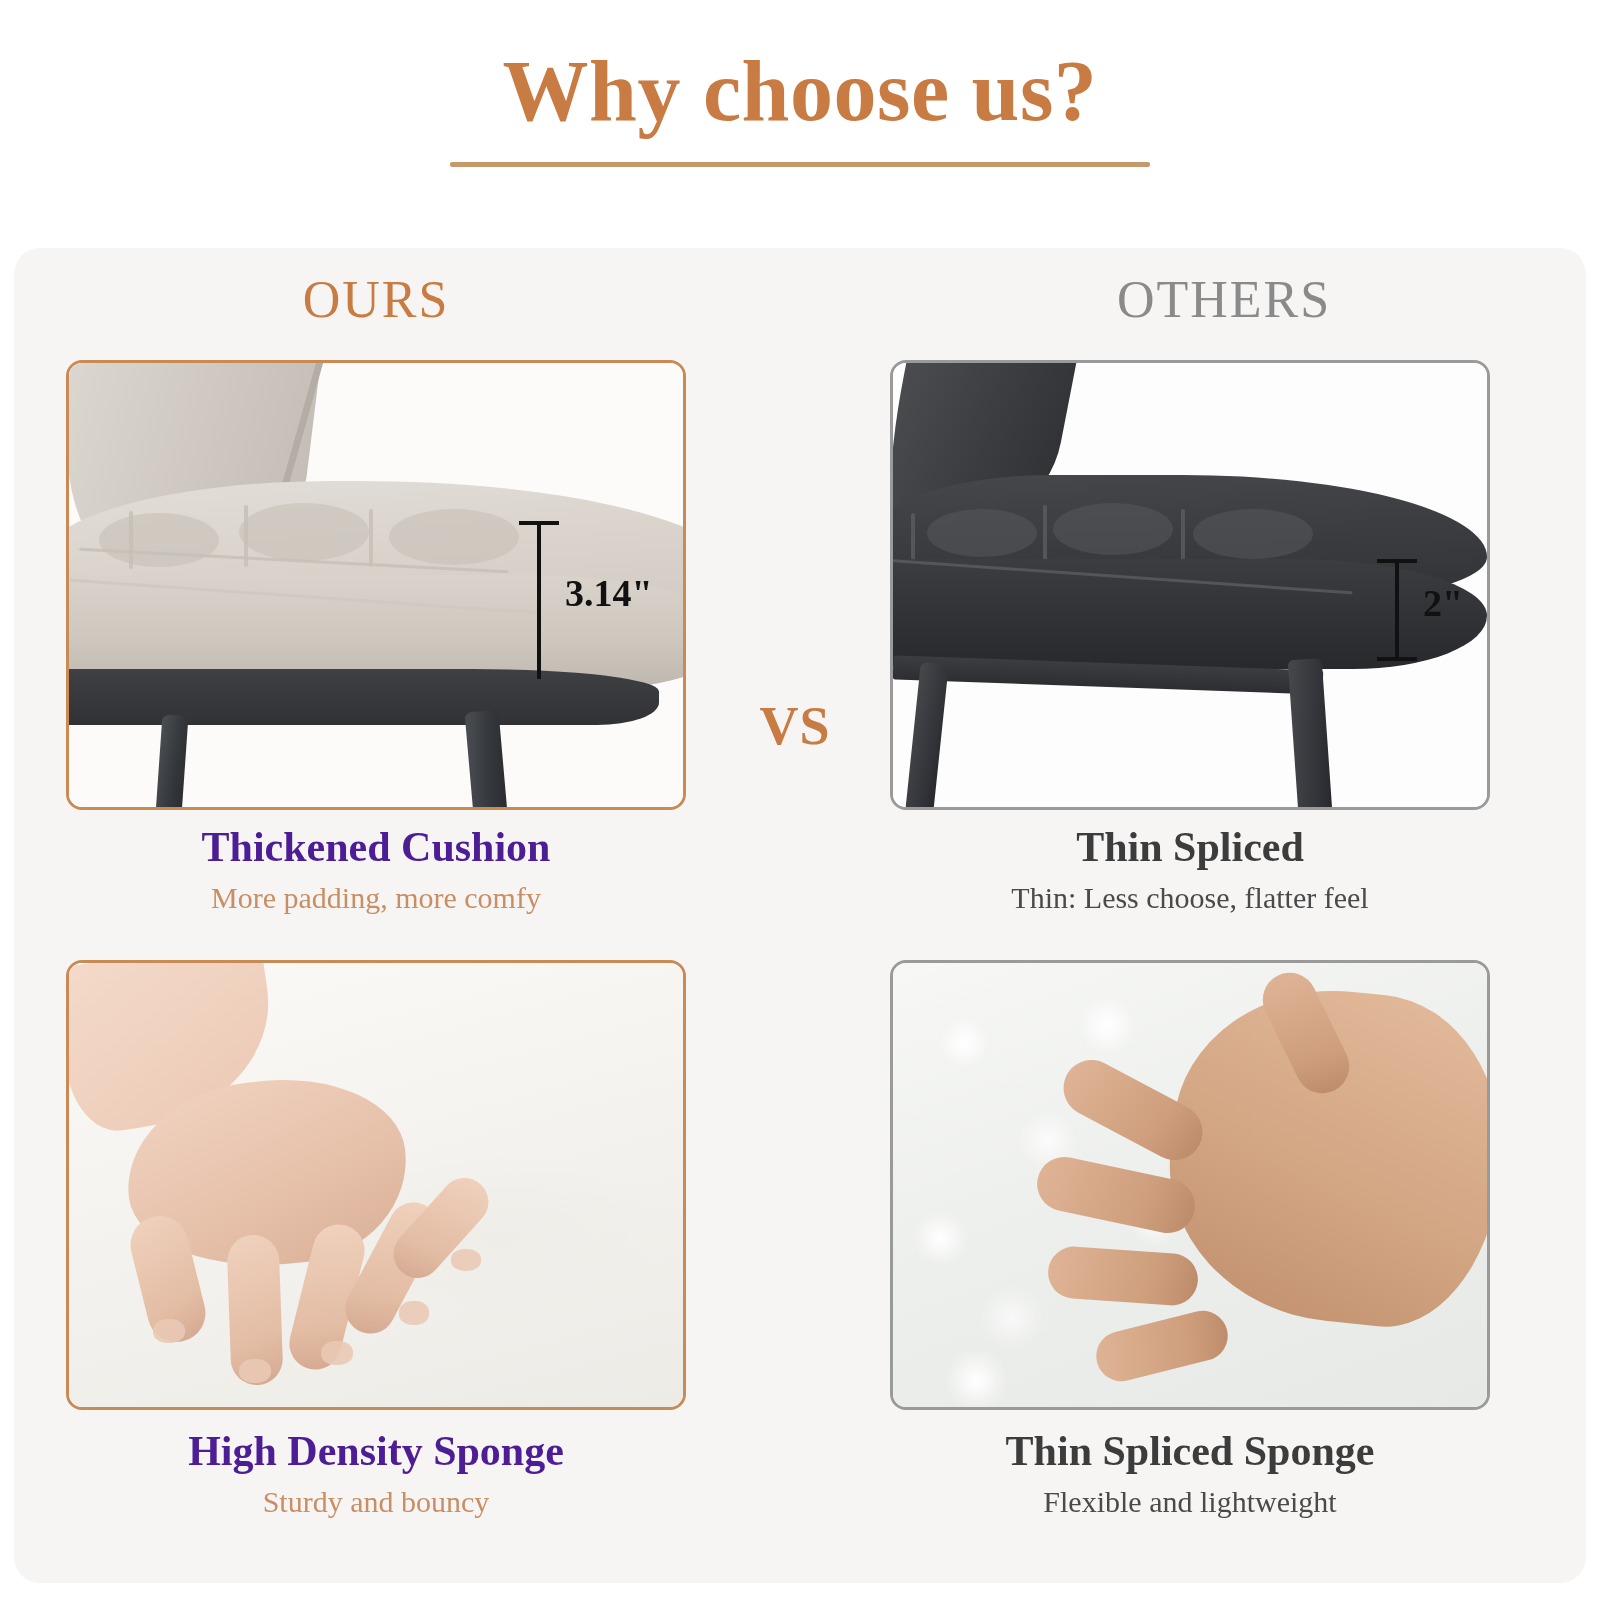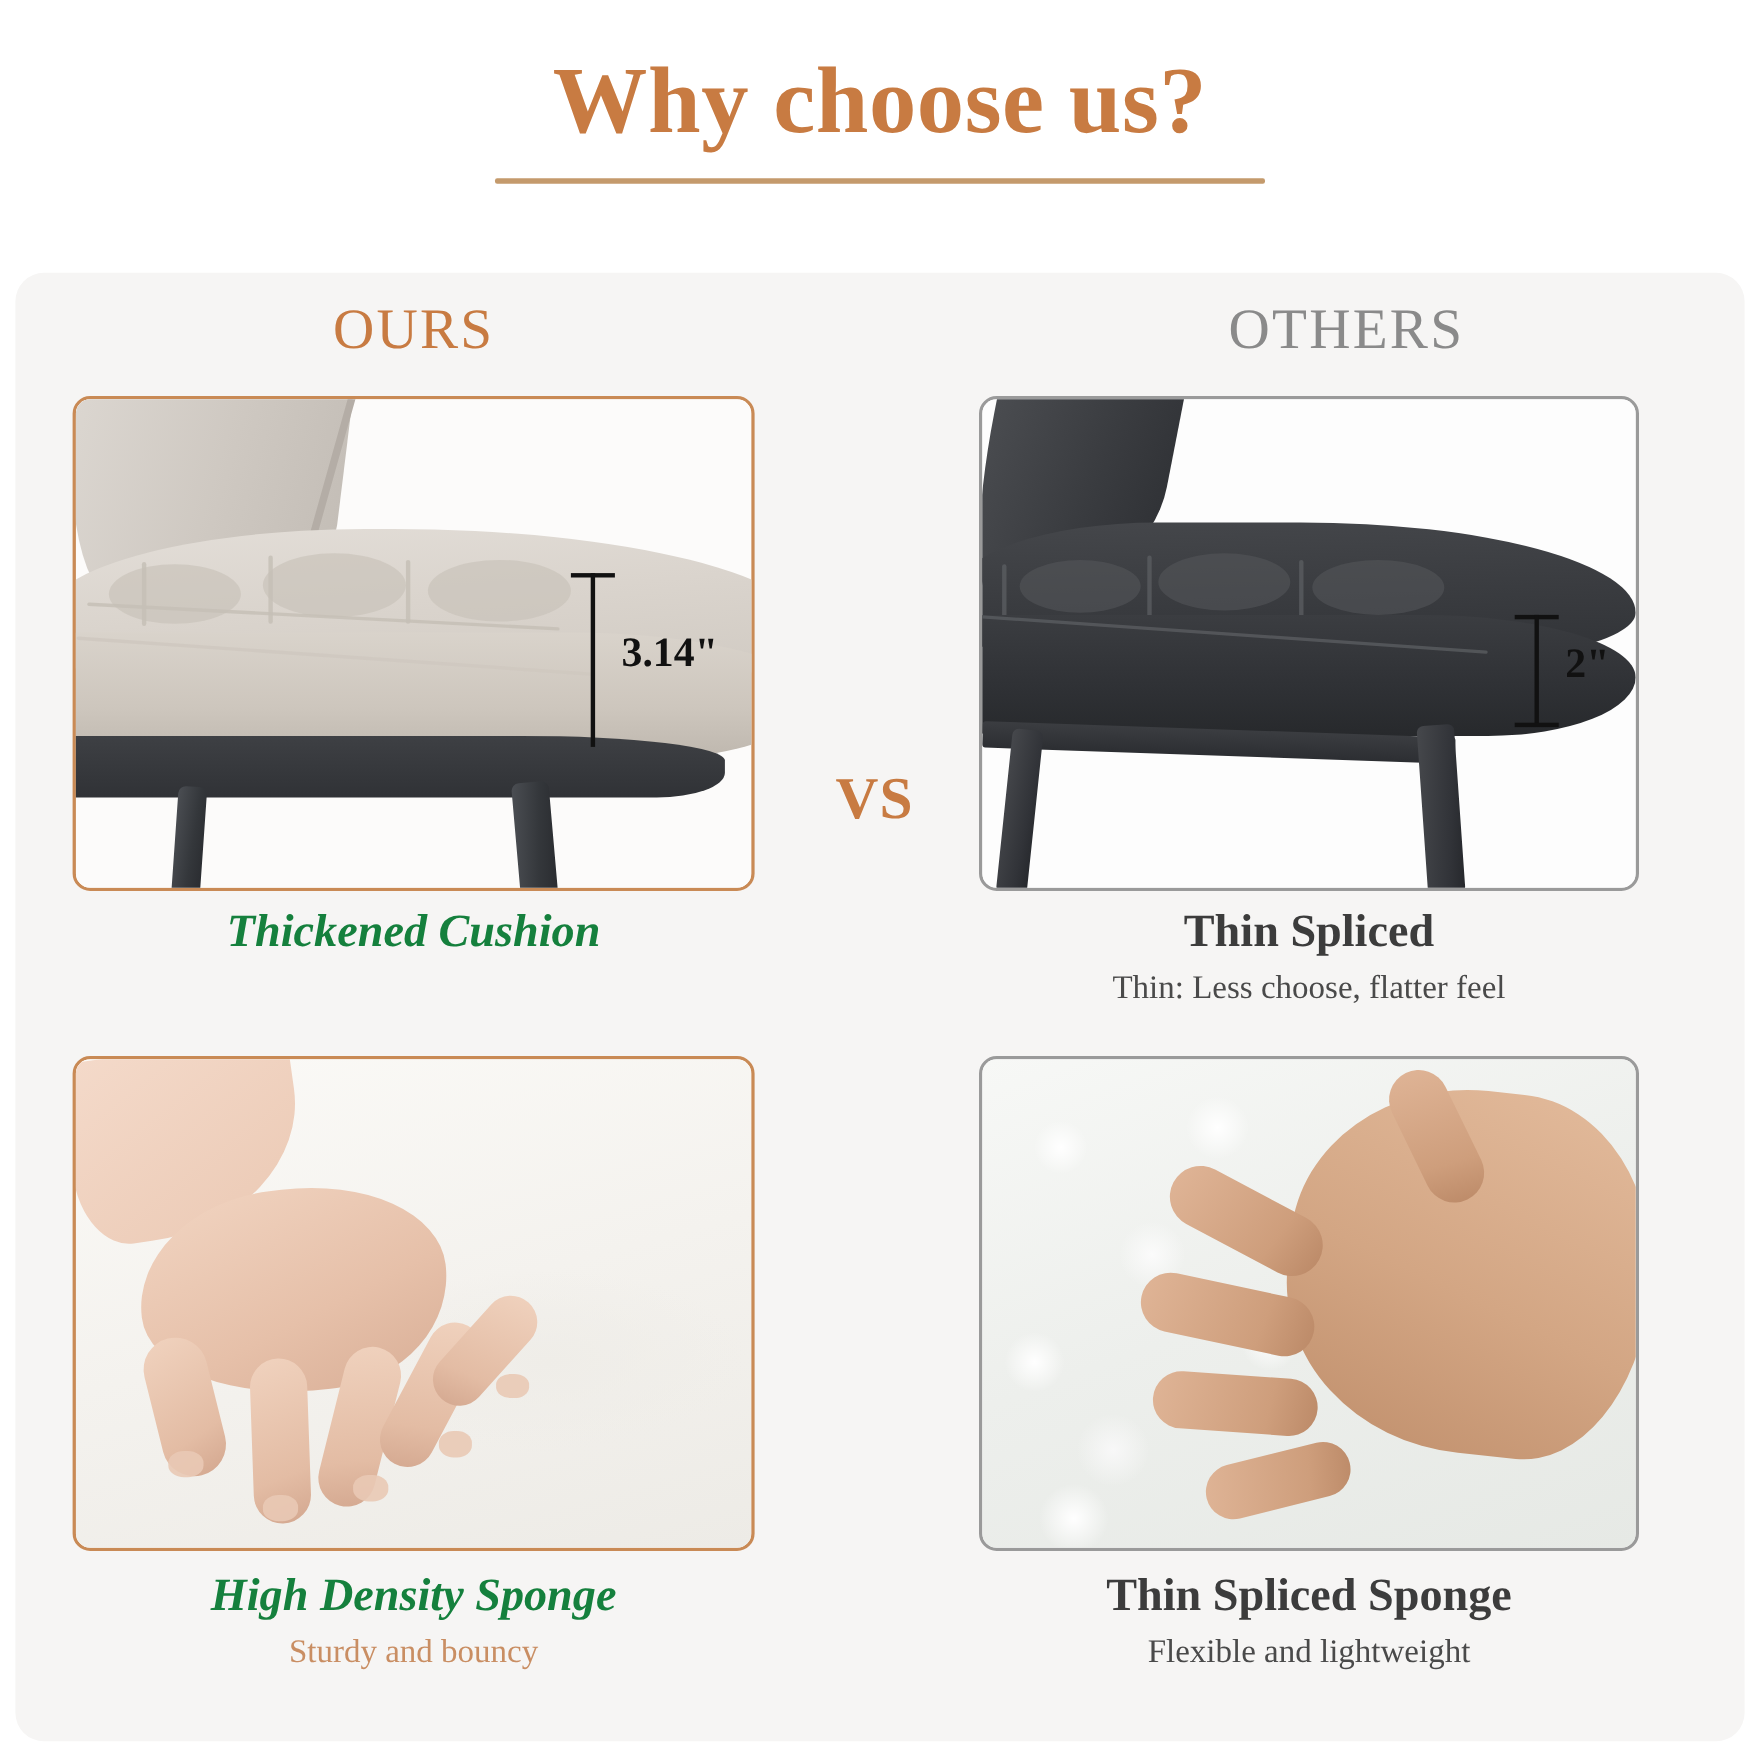--- a/index.html
+++ b/index.html
@@ -191,21 +191,21 @@
     position:absolute; font-size:38px; font-weight:bold; color:#111;
     white-space:nowrap;
   }
 
   
   .caption { position:absolute; width:620px; text-align:center; }
   .caption.left  { left:52px;  }
   .caption.right { left:876px; width:600px; }
   .cap-title  { font-size:42px; font-weight:bold; line-height:1.2; }
   .cap-sub    { font-size:30px; line-height:1.35; margin-top:6px; }
-  .ours-title { color:#15803d;font-style:italic; }
+  .ours-title { color:#4c1d95; }
   .ours-sub   { color:#C98E63; }
   .oth-title  { color:#3C3C3C; }
   .oth-sub    { color:#4A4A4A; }
 </style>
 </head>
 <body>
 
 <div class="header">
   <div class="page-title">Why choose us?</div>
   <div class="title-rule"></div>
@@ -267,20 +267,21 @@
       <div class="dim" style="left:500px;top:196px;">
         <div class="cap" style="left:-16px;top:0;width:40px;"></div>
         <div class="bar" style="left:2px;top:0;height:100px;"></div>
         <div class="cap" style="left:-16px;top:98px;width:40px;"></div>
         <div class="lbl" style="left:30px;top:22px;">2"</div>
       </div>
     </div>
 
     <div class="caption left" style="top:462px;">
       <div class="cap-title ours-title">Thickened Cushion</div>
+      <div class="cap-sub ours-sub">More padding, more comfy</div>
     </div>
     <div class="caption right" style="top:462px;">
       <div class="cap-title oth-title">Thin Spliced</div>
       <div class="cap-sub oth-sub">Thin: Less choose, flatter feel</div>
     </div>
   </div>
 
   <div class="row row2">
 
     <div class="frame left">

